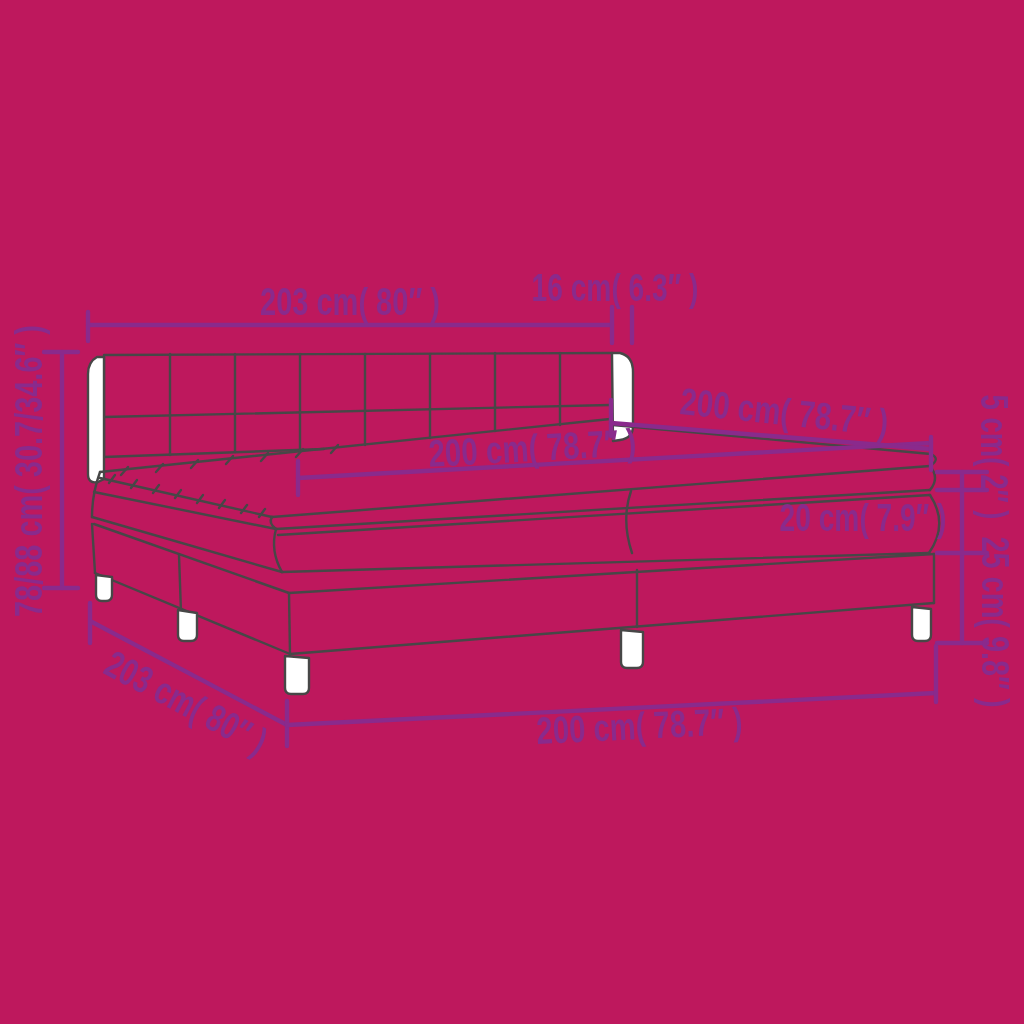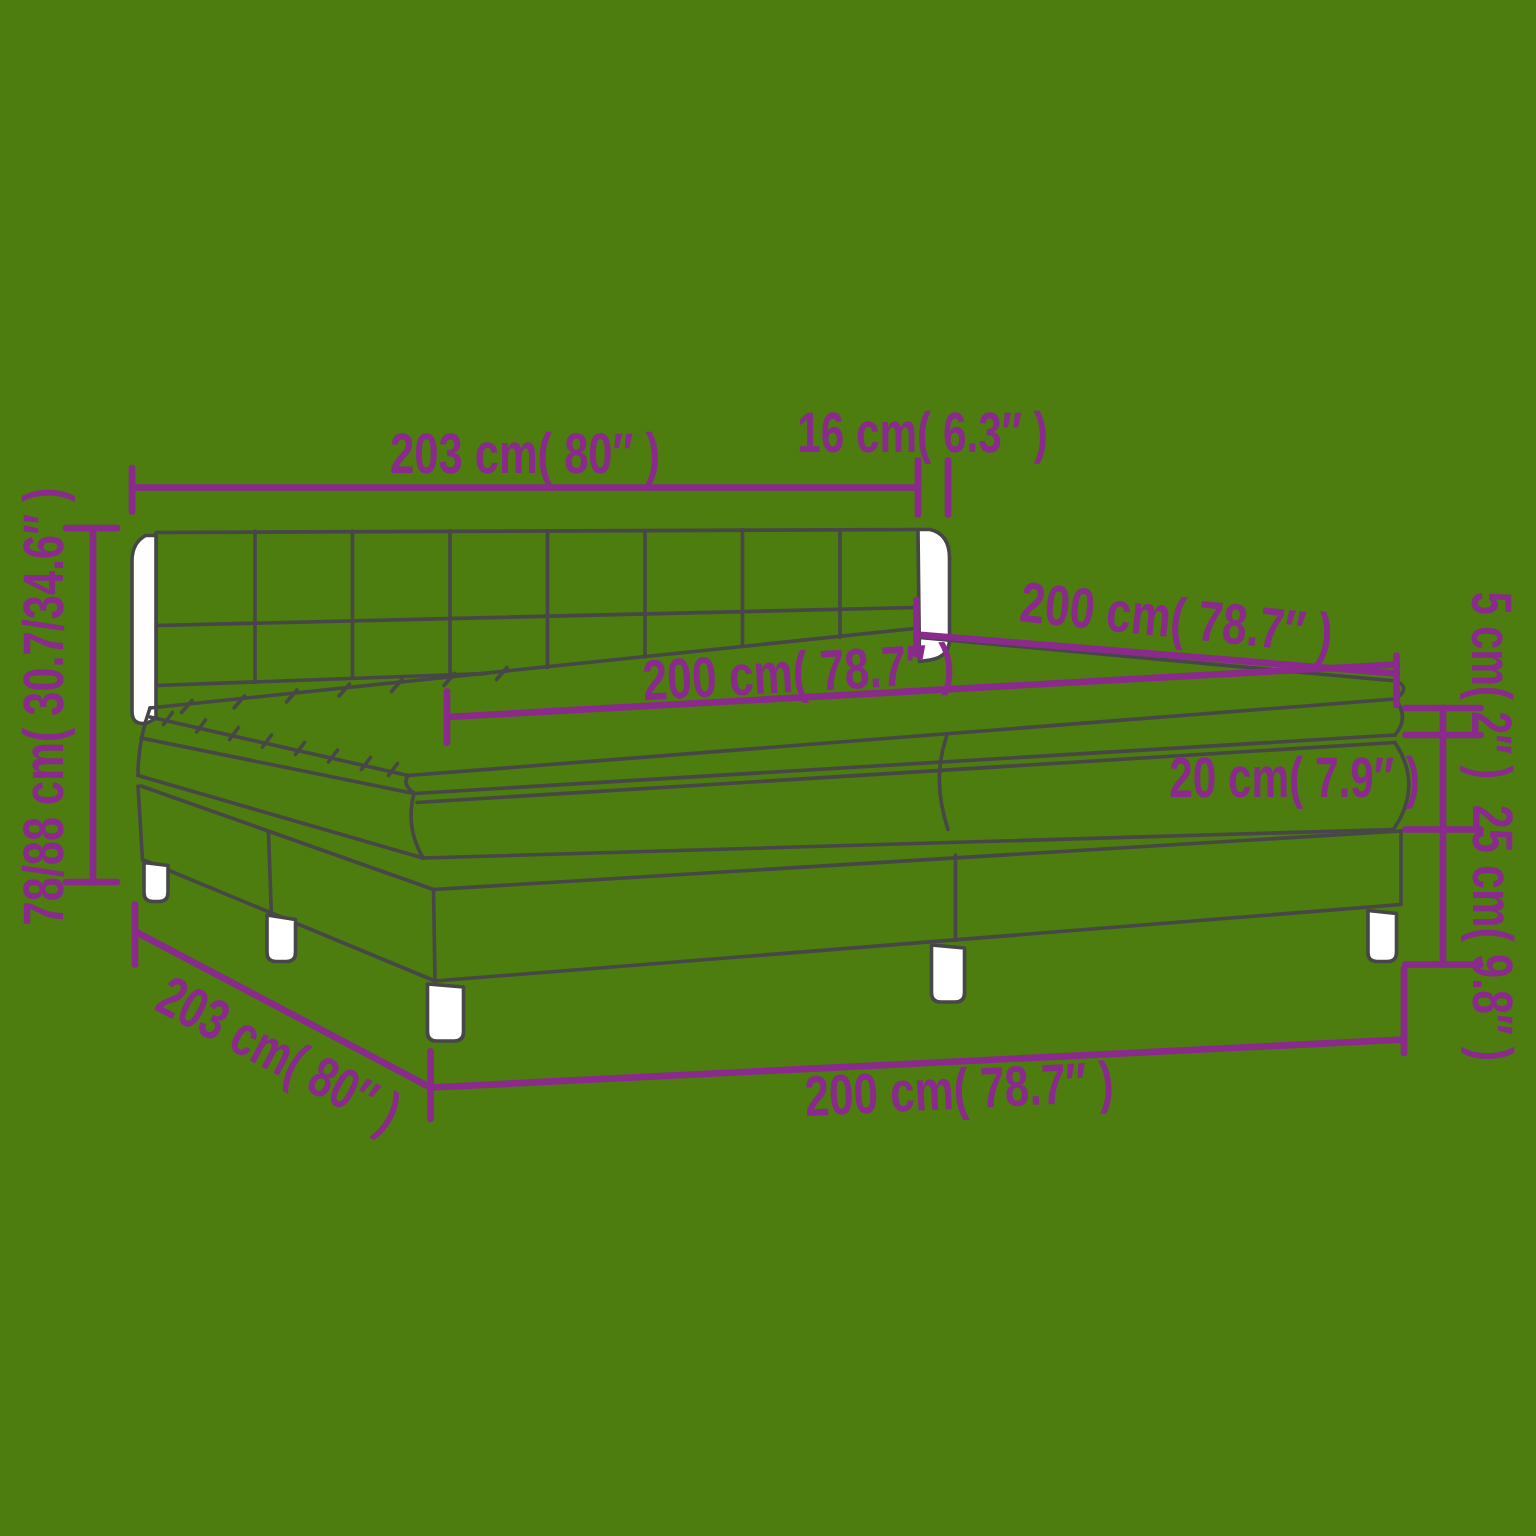--- a/index.html
+++ b/index.html
@@ -1,16 +1,16 @@
 <!DOCTYPE html>
 <html><head>
 <meta charset="utf-8">
 <style>
   html,body{margin:0;padding:0;background:#ffffff;}
-  .stage{width:1024px;height:1024px;position:relative;background:#4d7c0f;overflow:hidden;}
+  .stage{width:1024px;height:1024px;position:relative;background:#be185d;overflow:hidden;}
   svg{display:block;}
   .bedline{stroke:#474747;stroke-width:2.4;fill:none;stroke-linecap:round;stroke-linejoin:round;}
   .bedfill{stroke:#474747;stroke-width:2.4;fill:#ffffff;stroke-linejoin:round;}
   .dimline{stroke:#8A2A8C;stroke-width:4.4;fill:none;stroke-linecap:round;}
   .dimtext{fill:#8A2A8C;font-family:"Liberation Sans","DejaVu Sans",sans-serif;
            font-weight:bold;font-size:38px;}
 </style>
 </head>
 <body>
 

